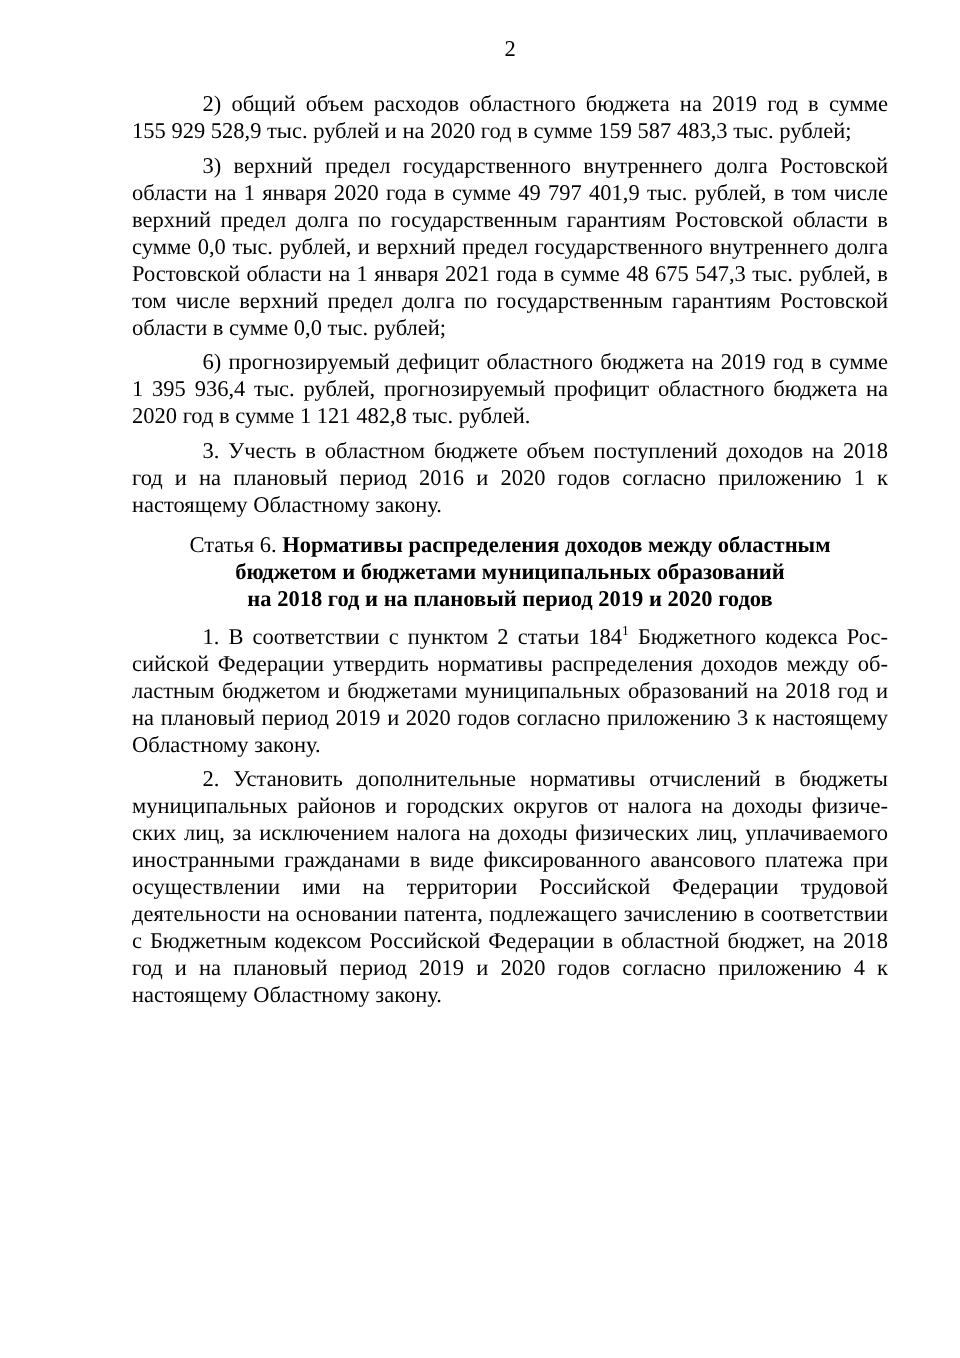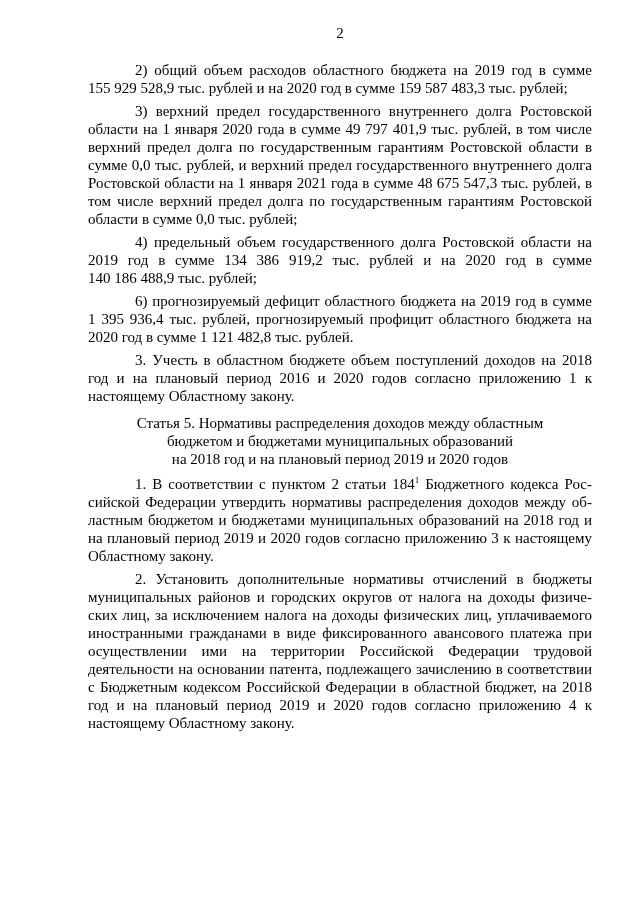--- a/index.html
+++ b/index.html
@@ -32,51 +32,50 @@
     -webkit-hyphens: manual;
   }
   .article-heading {
     font-size: 15px;
     line-height: 18px;
     text-align: center;
     margin: 9px 0 7px 0;
   }
   .article-heading .article-label { font-weight: normal; }
   .article-heading .article-title {
-    font-weight: normal;
+    font-weight: bold;
     white-space: pre-line;
     margin-top: 35px;
   }
   sup.fn {
     font-size: 9px;
     line-height: 0;
     vertical-align: super;
   }
 </style>
 </head>
 <body>
 
 <div class="page">
 
   <div class="page-number">2</div>
 
   <p class="para">2) общий объем расходов областного бюджета на 2019 год в сумме 155&nbsp;929&nbsp;528,9 тыс. рублей и на 2020 год в сумме 159&nbsp;587&nbsp;483,3 тыс. рублей;</p>
 
   <p class="para">3) верхний предел государственного внутреннего долга Ростовской области на 1 января 2020 года в сумме 49&nbsp;797&nbsp;401,9 тыс. рублей, в том числе верхний предел долга по государственным гарантиям Ростовской области в сумме 0,0 тыс. рублей, и верхний предел государственного внутреннего долга Ростовской области на 1 января 2021 года в сумме 48&nbsp;675&nbsp;547,3 тыс. рублей, в том числе верхний предел долга по государственным гарантиям Ростовской области в сумме 0,0 тыс. рублей;</p>
 
-  <p class="para">4) предельный объем государственного долга Ростовской области на 2019 год в сумме 134&nbsp;386&nbsp;919,2 тыс. рублей и на 2020 год в сумме 140&nbsp;186&nbsp;488,9 тыс. рублей;</p>
 
 
   <p class="para">6) прогнозируемый дефицит областного бюджета на 2019 год в сумме 1&nbsp;395&nbsp;936,4 тыс. рублей, прогнозируемый профицит областного бюджета на 2020 год в сумме 1&nbsp;121&nbsp;482,8 тыс. рублей.</p>
 
   <p class="para">3. Учесть в областном бюджете объем поступлений доходов на 2018 год и на плановый период 2016 и 2020 годов согласно приложению 1 к настоящему Областному закону.</p>
 
 
   <p class="article-heading">
-    <span class="article-label">Статья 5.</span>
+    <span class="article-label">Статья 6.</span>
     <span class="article-title">Нормативы распределения доходов между областным
 бюджетом и бюджетами муниципальных образований
 на 2018 год и на плановый период 2019 и 2020 годов</span>
   </p>
 
   <p class="para">
     <span>1. В соответствии с пунктом 2 статьи 184</span><sup class="fn">1</sup><span> Бюджетного кодекса Рос­сийской Федерации утвердить нормативы распределения доходов между об­ластным бюджетом и бюджетами муниципальных образований на 2018 год и на плановый период 2019 и 2020 годов согласно приложению 3 к настоящему Областному закону.</span>
   </p>
 
   <p class="para">2. Установить дополнительные нормативы отчислений в бюджеты муниципальных районов и городских округов от налога на доходы физиче­ских лиц, за исключением налога на доходы физических лиц, уплачиваемого иностранными гражданами в виде фиксированного авансового платежа при осуществлении ими на территории Российской Федерации трудовой деятельности на основании патента, подлежащего зачислению в соответ­ствии с Бюджетным кодексом Российской Федерации в областной бюджет, на 2018 год и на плановый период 2019 и 2020 годов согласно приложению 4 к настоящему Областному закону.</p>

